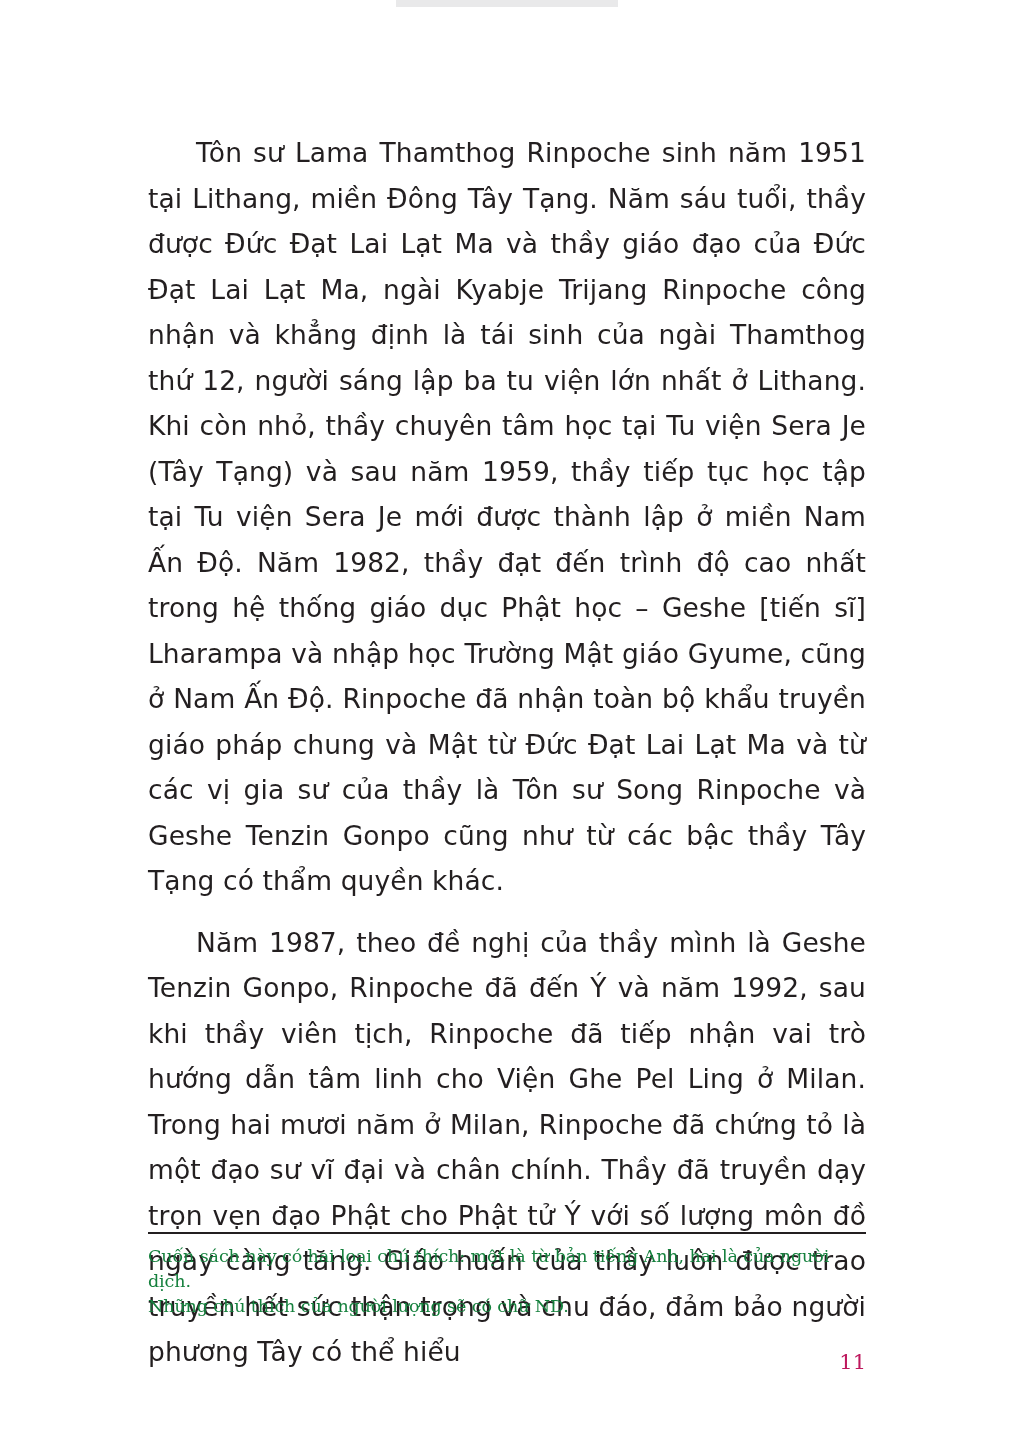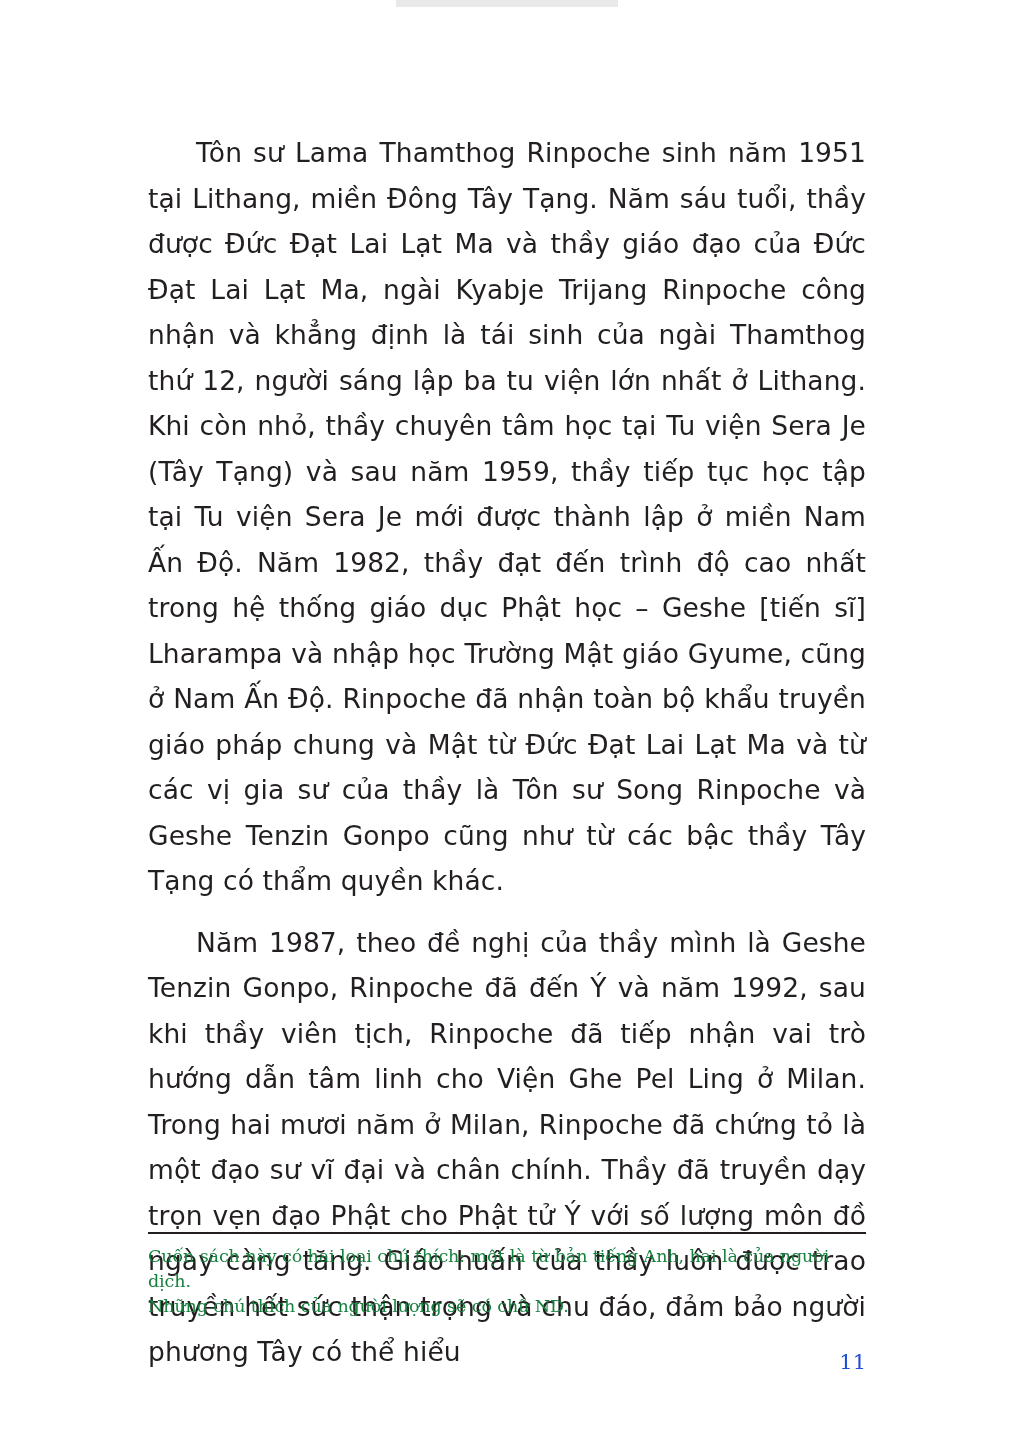--- a/index.html
+++ b/index.html
@@ -81,21 +81,21 @@
     letter-spacing: -0.1px;
   }
   .footnote-text p { margin: 0; }
 
   .page-number {
     position: absolute;
     right: 147px;
     top: 1350px;
     font-family: "DejaVu Serif", serif;
     font-size: 21px;
-    color: #1d4ed8;
+    color: #be185d;
   }
 </style>
 </head>
 <body>
 
 <div class="page">
 
   <div class="top-edge"></div>
 
   <div class="content">

